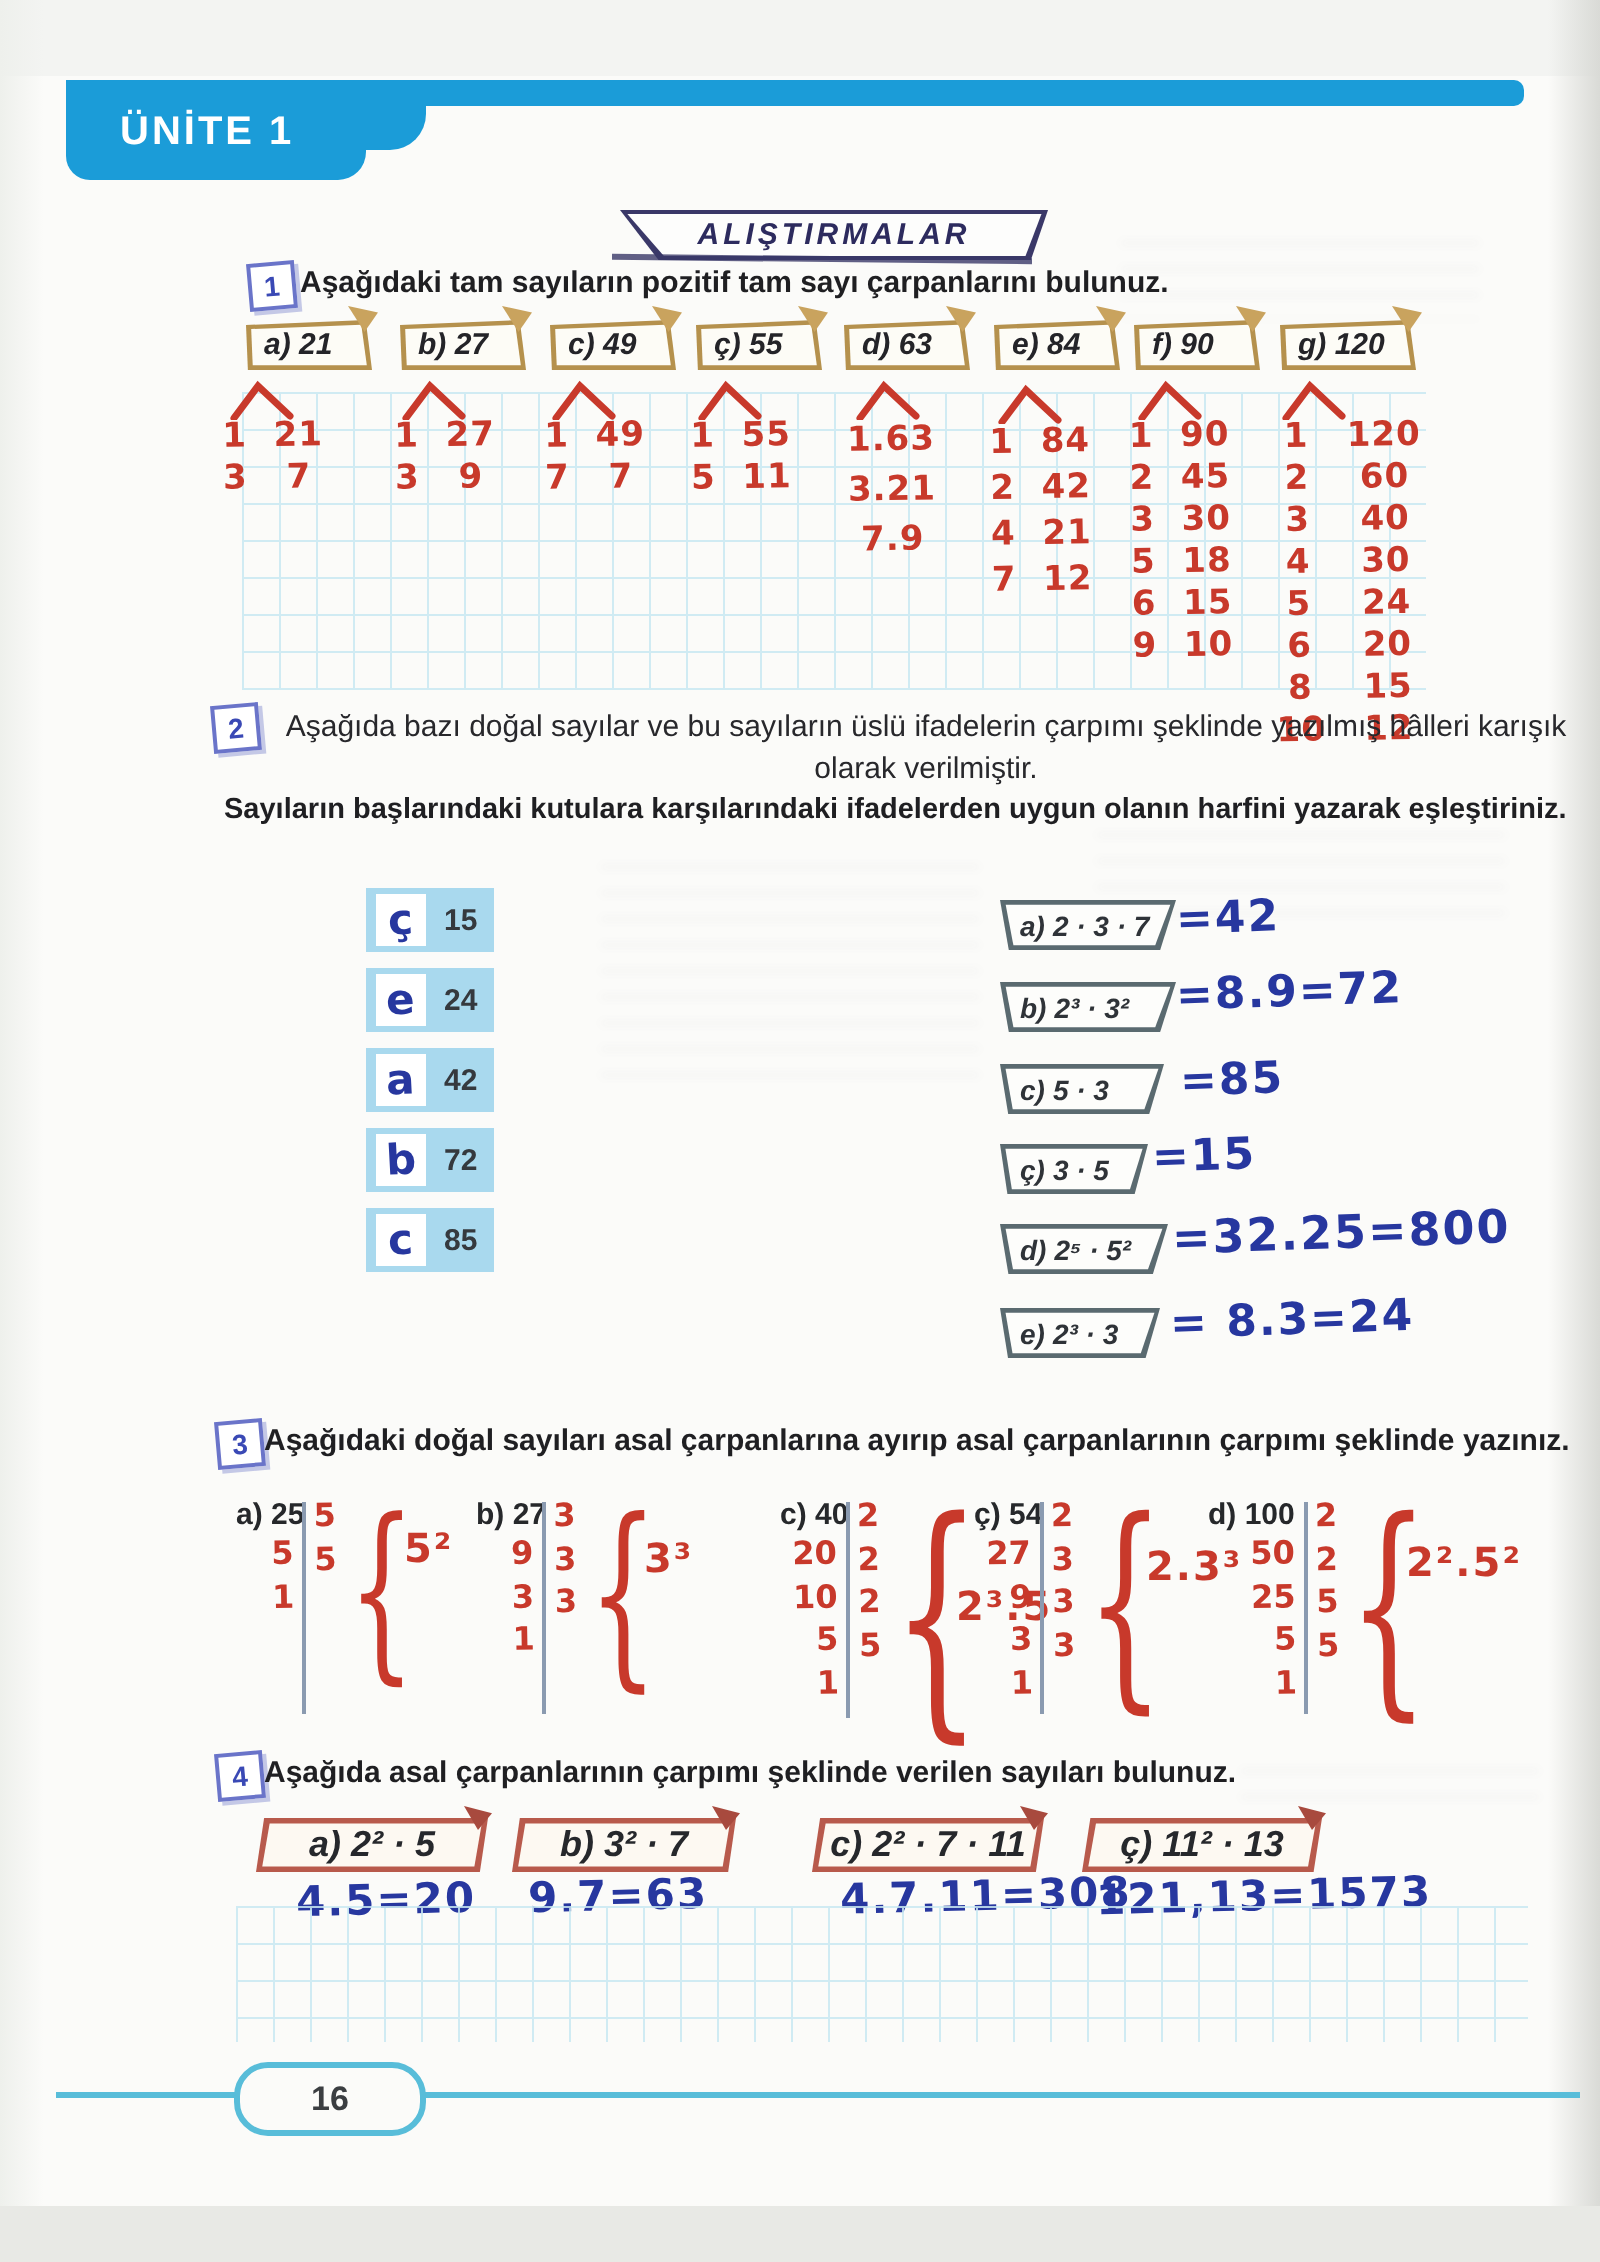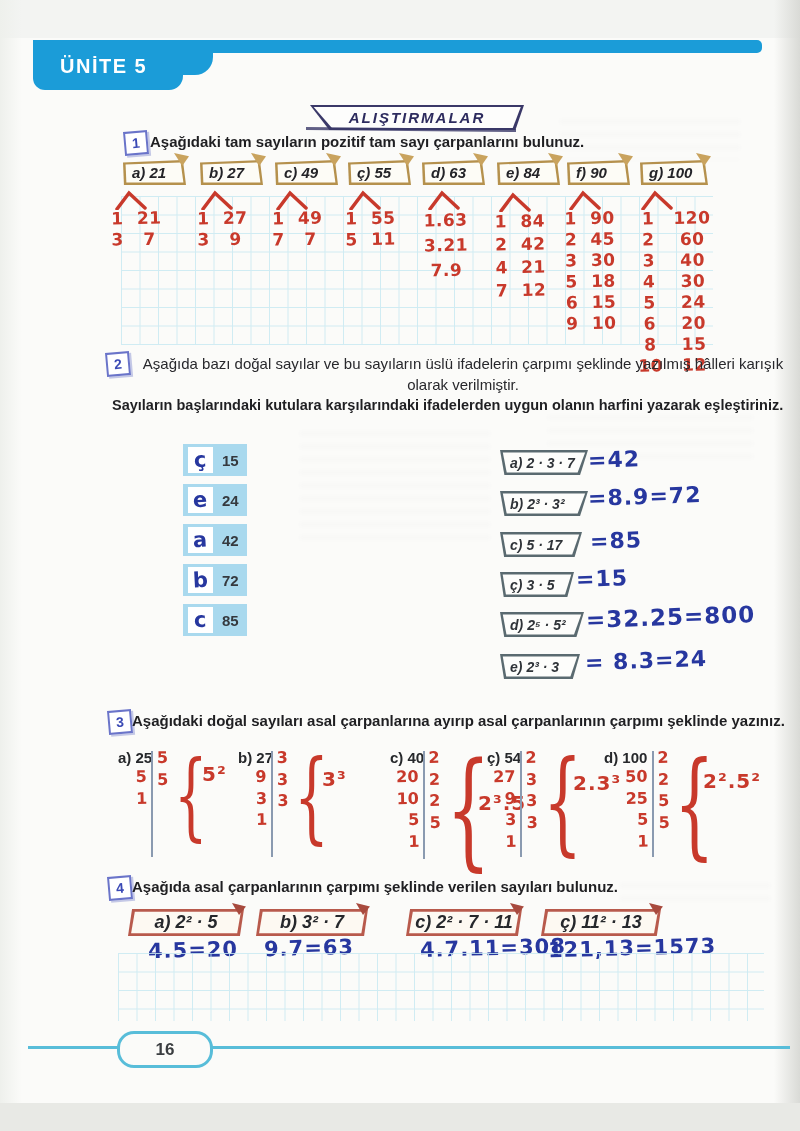--- a/index.html
+++ b/index.html
@@ -106,21 +106,21 @@
   <div class="edge-bottom"></div>
 
   <div class="smudge" style="left:560px;top:120px;width:180px;height:40px;"></div>
   <div class="smudge" style="left:300px;top:432px;width:190px;height:108px;"></div>
   <div class="smudge" style="left:548px;top:416px;width:205px;height:48px;"></div>
   <div class="smudge" style="left:620px;top:884px;width:150px;height:18px;"></div>
 
   <div class="banner-bar"></div>
   <div class="banner-step"></div>
   <div class="banner-main"></div>
-  <div class="banner-title">ÜNİTE 5</div>
+  <div class="banner-title">ÜNİTE 1</div>
 
   <div class="kwrap section-banner" style="left:310px;top:105px;width:214px;height:25px;">
     <div class="k-border"></div>
     <div class="k-fill"></div>
     <div class="k-text">ALIŞTIRMALAR</div>
   </div>
   <div class="section-shadow"></div>
 
   <div class="badge" style="left:124px;top:131px;">1</div>
   <div class="prompt" style="left:150px;top:133px;">Aşağıdaki tam sayıların pozitif tam sayı çarpanlarını bulunuz.</div>
@@ -164,21 +164,21 @@
   <div class="kwrap tbox" style="left:567px;top:160px;width:63px;height:25px;">
     <div class="k-border"></div>
       <div class="k-fill"></div>
     <div class="t-fold"></div>
     <div class="k-text">f) 90</div>
   </div>
   <div class="kwrap tbox" style="left:640px;top:160px;width:68px;height:25px;">
     <div class="k-border"></div>
       <div class="k-fill"></div>
     <div class="t-fold"></div>
-    <div class="k-text">g) 100</div>
+    <div class="k-text">g) 120</div>
   </div>
 
   <div class="grid" style="left:121px;top:196px;width:592px;height:149px;"></div>
 
   <div class="abs f-group" style="left:111px;top:190px;">
     <svg class="caret" width="34" height="20" viewBox="0 0 34 20">
         <path d="M3 19 L15 3 L31 18" fill="none" stroke="#c8392b" stroke-width="3.5" stroke-linecap="round"></path>
       </svg>
     <div class="f-cols">
         <span class="hwr pre fcol">1
@@ -341,21 +341,21 @@
         <span>2³ · 3²</span>
       </div>
   </div>
   <span class="hwb ans2" style="left:588px;top:484px;">=8.9=72</span>
 
   <div class="kwrap exprbox" style="left:500px;top:532px;width:82px;height:25px;">
     <div class="k-border"></div>
       <div class="k-fill"></div>
     <div class="k-text">
         <span>c)</span>
-        <span>5 · 17</span>
+        <span>5 · 3</span>
       </div>
   </div>
   <span class="hwb ans2" style="left:590px;top:528px;">=85</span>
 
   <div class="kwrap exprbox" style="left:500px;top:572px;width:74px;height:25px;">
     <div class="k-border"></div>
       <div class="k-fill"></div>
     <div class="k-text">
         <span>ç)</span>
         <span>3 · 5</span>

